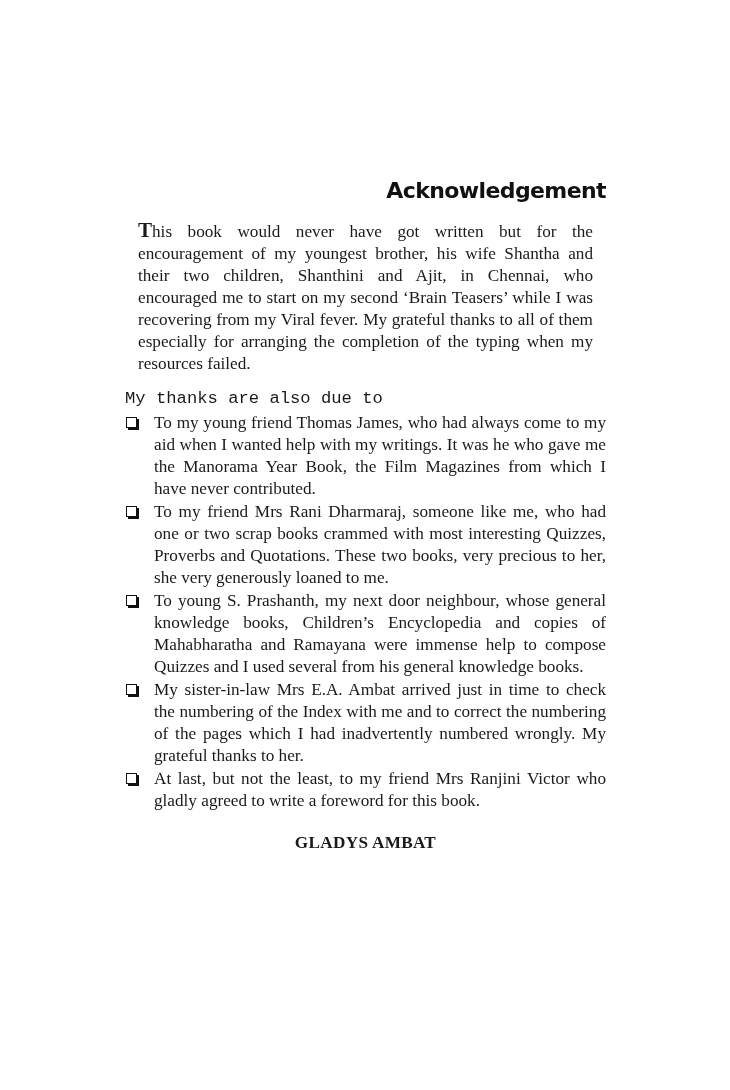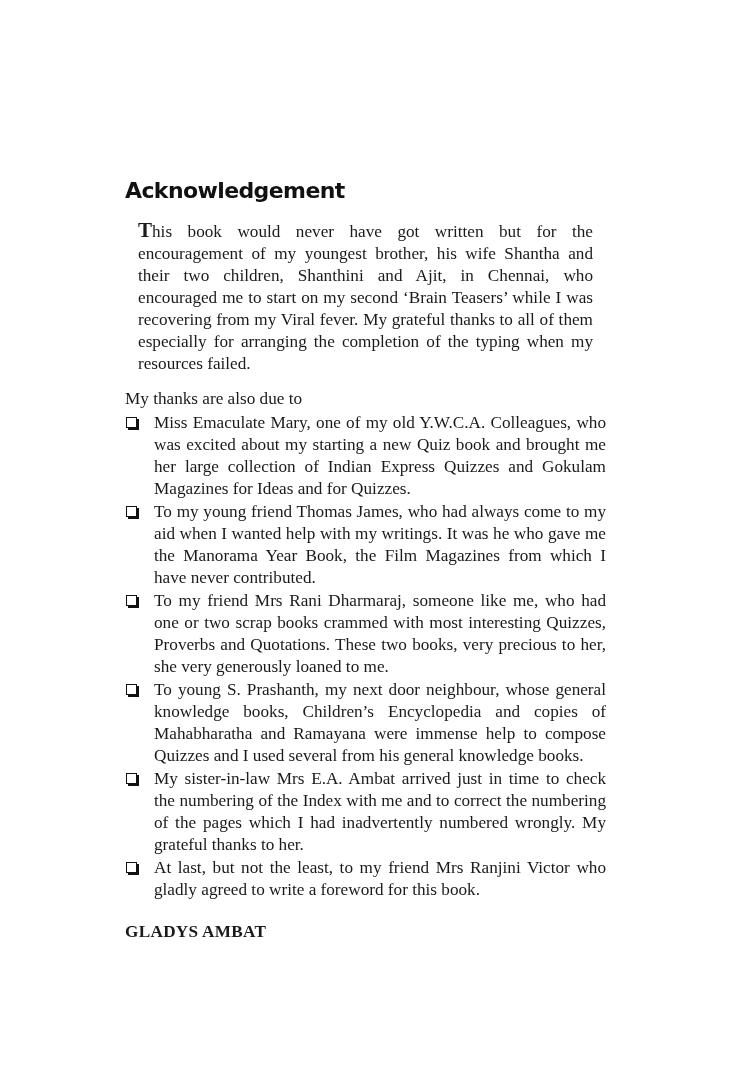--- a/index.html
+++ b/index.html
@@ -1,38 +1,37 @@
 <!DOCTYPE html>
 <html><head>
 <meta charset="utf-8">
 <style>
   html, body { margin: 0; padding: 0; background: #ffffff; }
   body { width: 730px; height: 1090px; position: relative; overflow: hidden; }
   .page { position: absolute; left: 125px; top: 176px; width: 481px; color: #1a1a1a;
     font-family: "Liberation Serif", serif; font-size: 17.2px; line-height: 22px; }
-  .title { text-align: left; font-family: "DejaVu Sans", sans-serif; font-weight: bold;
+  .title { text-align: right; font-family: "DejaVu Sans", sans-serif; font-weight: bold;
     font-size: 22px; letter-spacing: -0.6px; margin: 0 0 12px 0; line-height: 30px; color: #111; }
   .para { text-align: justify; margin: 13px; }
   .dropcap { font-weight: bold; font-size: 21px; }
-  .intro { margin: 4px 0 2px 0; }
+  .intro { margin: 4px 0 2px 0; font-family: Liberation Mono, monospace; }
   ul.list { list-style: none; padding: 0; margin: 0; }
   .item { position: relative; padding-left: 29px; text-align: justify; margin-bottom: 1px; }
   .box { position: absolute; left: 1px; top: 5px; width: 9px; height: 9px; border: 1px solid #111;
     box-shadow: 2px 2px 0 #111; background: #fff; }
-  .sign { text-align: left; font-weight: bold; margin-top: 20px; letter-spacing: 0.3px; }
+  .sign { text-align: center; font-weight: bold; margin-top: 20px; letter-spacing: 0.3px; }
 </style>
 </head>
 <body>
 
 <div class="page">
   <h1 class="title">Acknowledgement</h1>
   <p class="para"><span class="dropcap">T</span><span>his book would never have got written but for the encouragement of my youngest brother, his wife Shantha and their two children, Shanthini and Ajit, in Chennai, who encouraged me to start on my second ‘Brain Teasers’ while I was recovering from my Viral fever. My grateful thanks to all of them especially for arranging the completion of the typing when my resources failed.</span></p>
   <p class="para intro">My thanks are also due to</p>
   <ul class="list">
-    <li class="item"><span class="box"></span><span>Miss Emaculate Mary, one of my old Y.W.C.A. Colleagues, who was excited about my starting a new Quiz book and brought me her large collection of Indian Express Quizzes and Gokulam Magazines for Ideas and for Quizzes.</span></li>
     <li class="item"><span class="box"></span><span>To my young friend Thomas James, who had always come to my aid when I wanted help with my writings. It was he who gave me the Manorama Year Book, the Film Magazines from which I have never contributed.</span></li>
     <li class="item"><span class="box"></span><span>To my friend Mrs Rani Dharmaraj, someone like me, who had one or two scrap books crammed with most interesting Quizzes, Proverbs and Quotations. These two books, very precious to her, she very generously loaned to me.</span></li>
     <li class="item"><span class="box"></span><span>To young S. Prashanth, my next door neighbour, whose general knowledge books, Children’s Encyclopedia and copies of Mahabharatha and Ramayana were immense help to compose Quizzes and I used several from his general knowledge books.</span></li>
     <li class="item"><span class="box"></span><span>My sister-in-law Mrs E.A. Ambat arrived just in time to check the numbering of the Index with me and to correct the numbering of the pages which I had inadvertently numbered wrongly. My grateful thanks to her.</span></li>
     <li class="item"><span class="box"></span><span>At last, but not the least, to my friend Mrs Ranjini Victor who gladly agreed to write a foreword for this book.</span></li>
   </ul>
   <div class="sign">GLADYS AMBAT</div>
 </div>
 
 </body></html>

